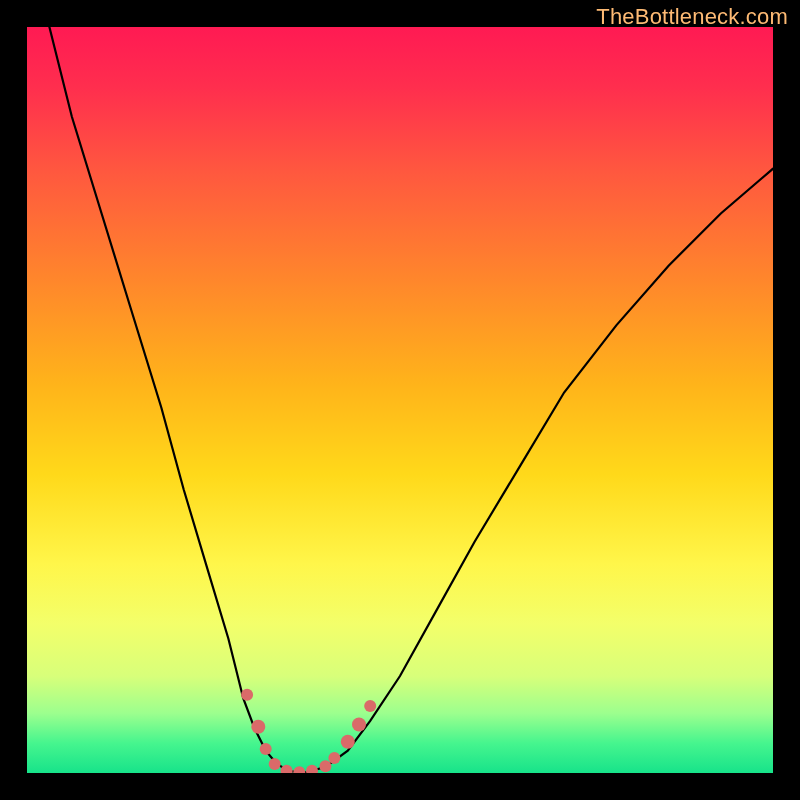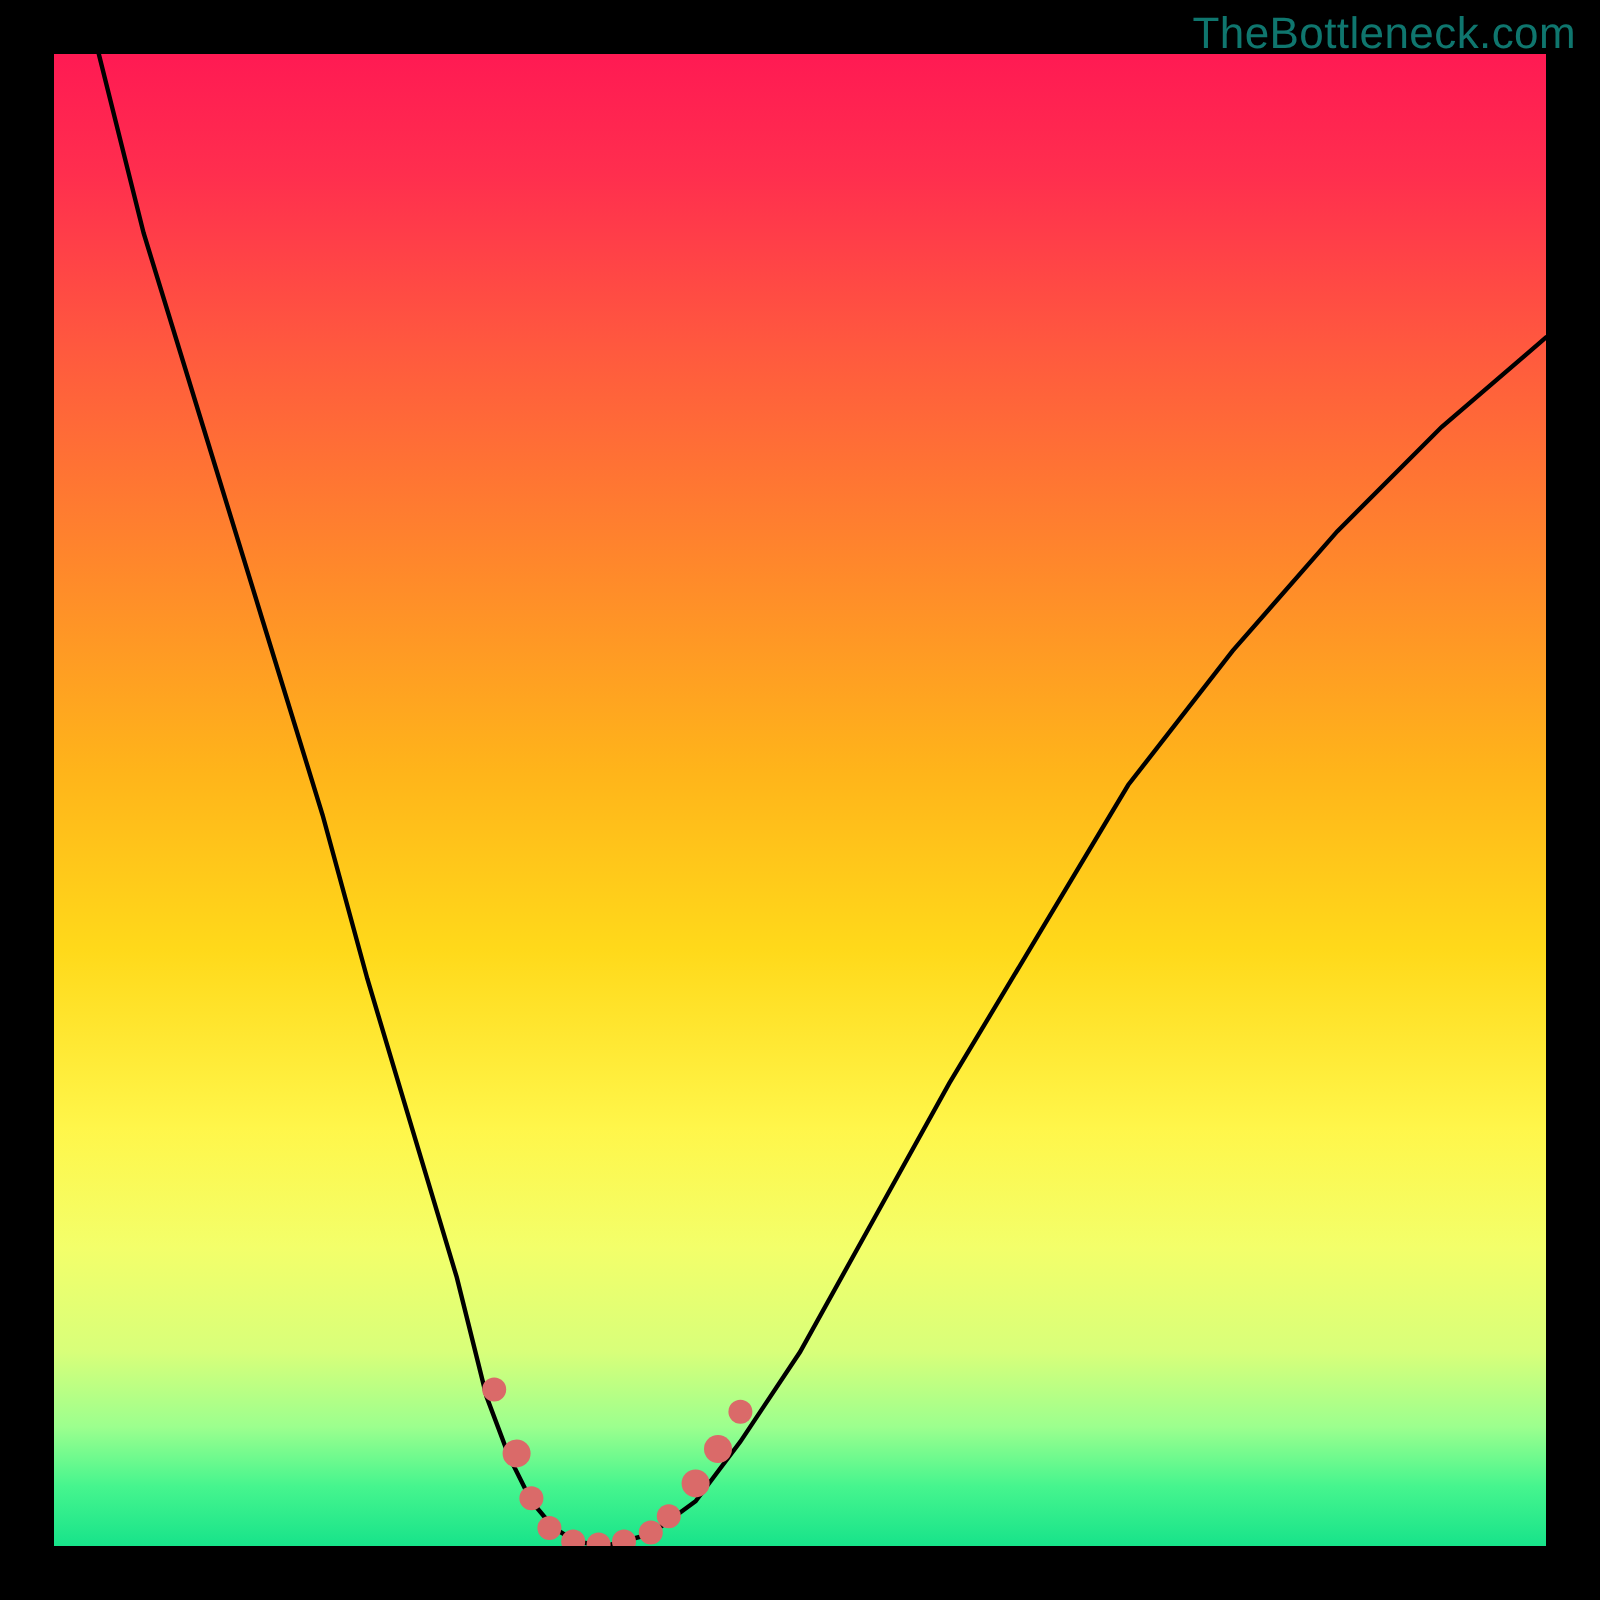--- a/index.html
+++ b/index.html
@@ -16,21 +16,21 @@
     left: 0;
     top: 0;
     width: 800px;
     height: 800px;
     background: #000;
   }
   .watermark {
     position: absolute;
     top: 4px;
     right: 12px;
-    color: #0f766e;
+    color: #fdba74;
     font-size: 22px;
     font-weight: 500;
     letter-spacing: 0.2px;
     user-select: none;
   }
   .plot-area {
     position: absolute;
     left: 27px;
     top: 27px;
     width: 746px;

